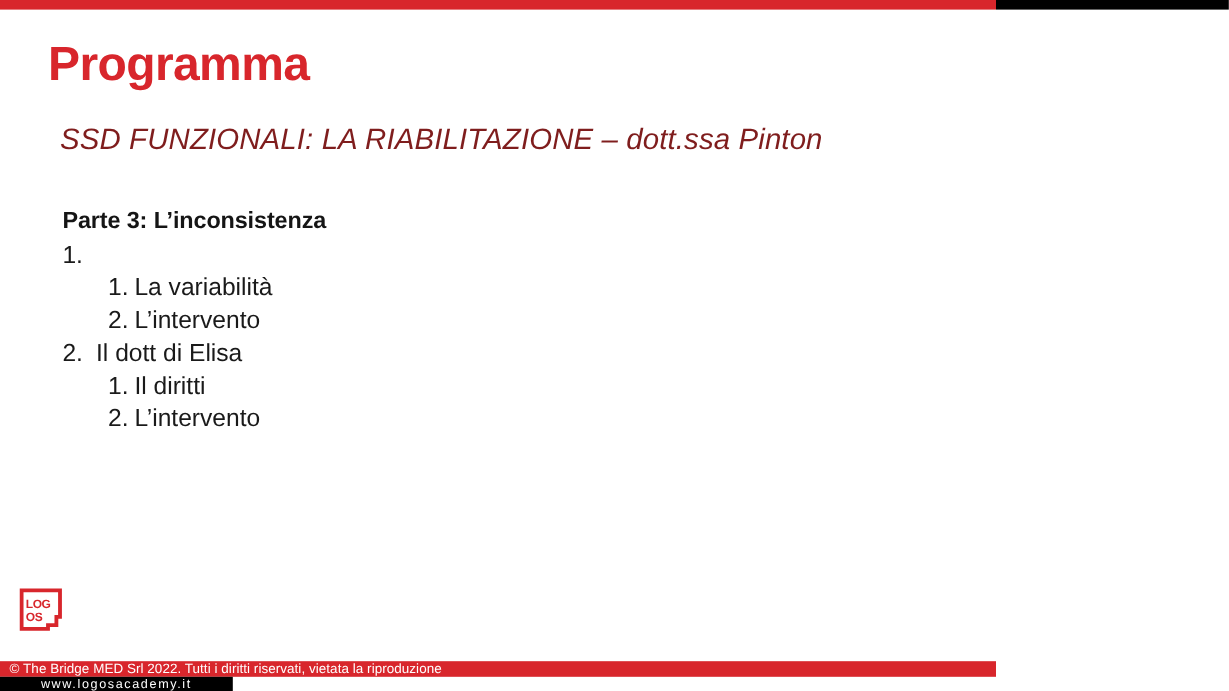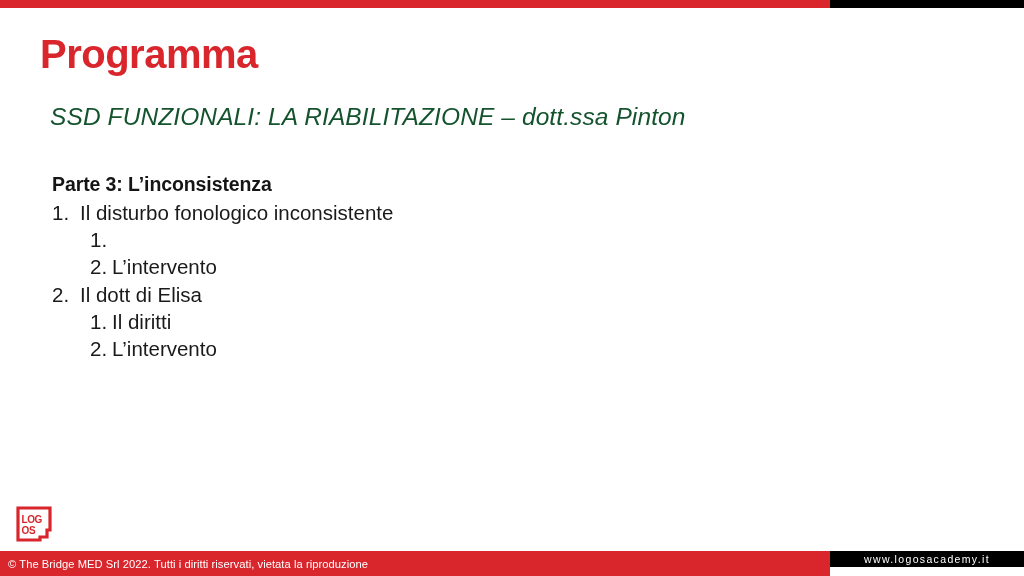--- a/index.html
+++ b/index.html
@@ -54,21 +54,21 @@
   }
 
   
   .subtitle {
     position: absolute;
     left: 50px;
     top: 103px;
     font-size: 24.5px;
     font-style: italic;
     font-weight: normal;
-    color: #14532d;
+    color: #7f1d1d;
     letter-spacing: 0.1px;
     white-space: nowrap;
   }
 
   
   .body-block {
     position: absolute;
     left: 52px;
     top: 172px;
     width: 700px;
@@ -108,34 +108,35 @@
   .lvl2-num {
     width: 22px;
     flex: 0 0 22px;
     text-align: left;
   }
 
   
   .logo {
     position: absolute;
     left: 16px;
-    top: 506px;
+    top: 490px;
     width: 36px;
     height: 36px;
   }
   .logo svg { display: block; }
 
   
   .footer {
     position: absolute;
     left: 0;
     bottom: 0;
     width: 1024px;
     height: 25px;
     display: flex;
+    flex-direction: column;
   }
   .footer-left {
     width: 830px;
     height: 25px;
     background: #d8262c;
     display: flex;
     align-items: center;
   }
   .footer-left span {
     color: #ffffff;
@@ -172,25 +173,25 @@
   <div class="title">Programma</div>
 
   <div class="subtitle">SSD FUNZIONALI: LA RIABILITAZIONE – dott.ssa Pinton</div>
 
   <div class="body-block">
 
     <div class="part-heading">Parte 3: L’inconsistenza</div>
 
     <div class="lvl1-row">
       <span class="lvl1-num">1.</span>
-      <span class="lvl1-text">Il disturbo fonologico inconsistente</span>
     </div>
 
     <div class="lvl2-row">
       <span class="lvl2-num">1.</span>
+      <span class="lvl2-text">La variabilità</span>
     </div>
 
     <div class="lvl2-row">
       <span class="lvl2-num">2.</span>
       <span class="lvl2-text">L’intervento</span>
     </div>
 
     <div class="lvl1-row">
       <span class="lvl1-num">2.</span>
       <span class="lvl1-text">Il dott di Elisa</span>

